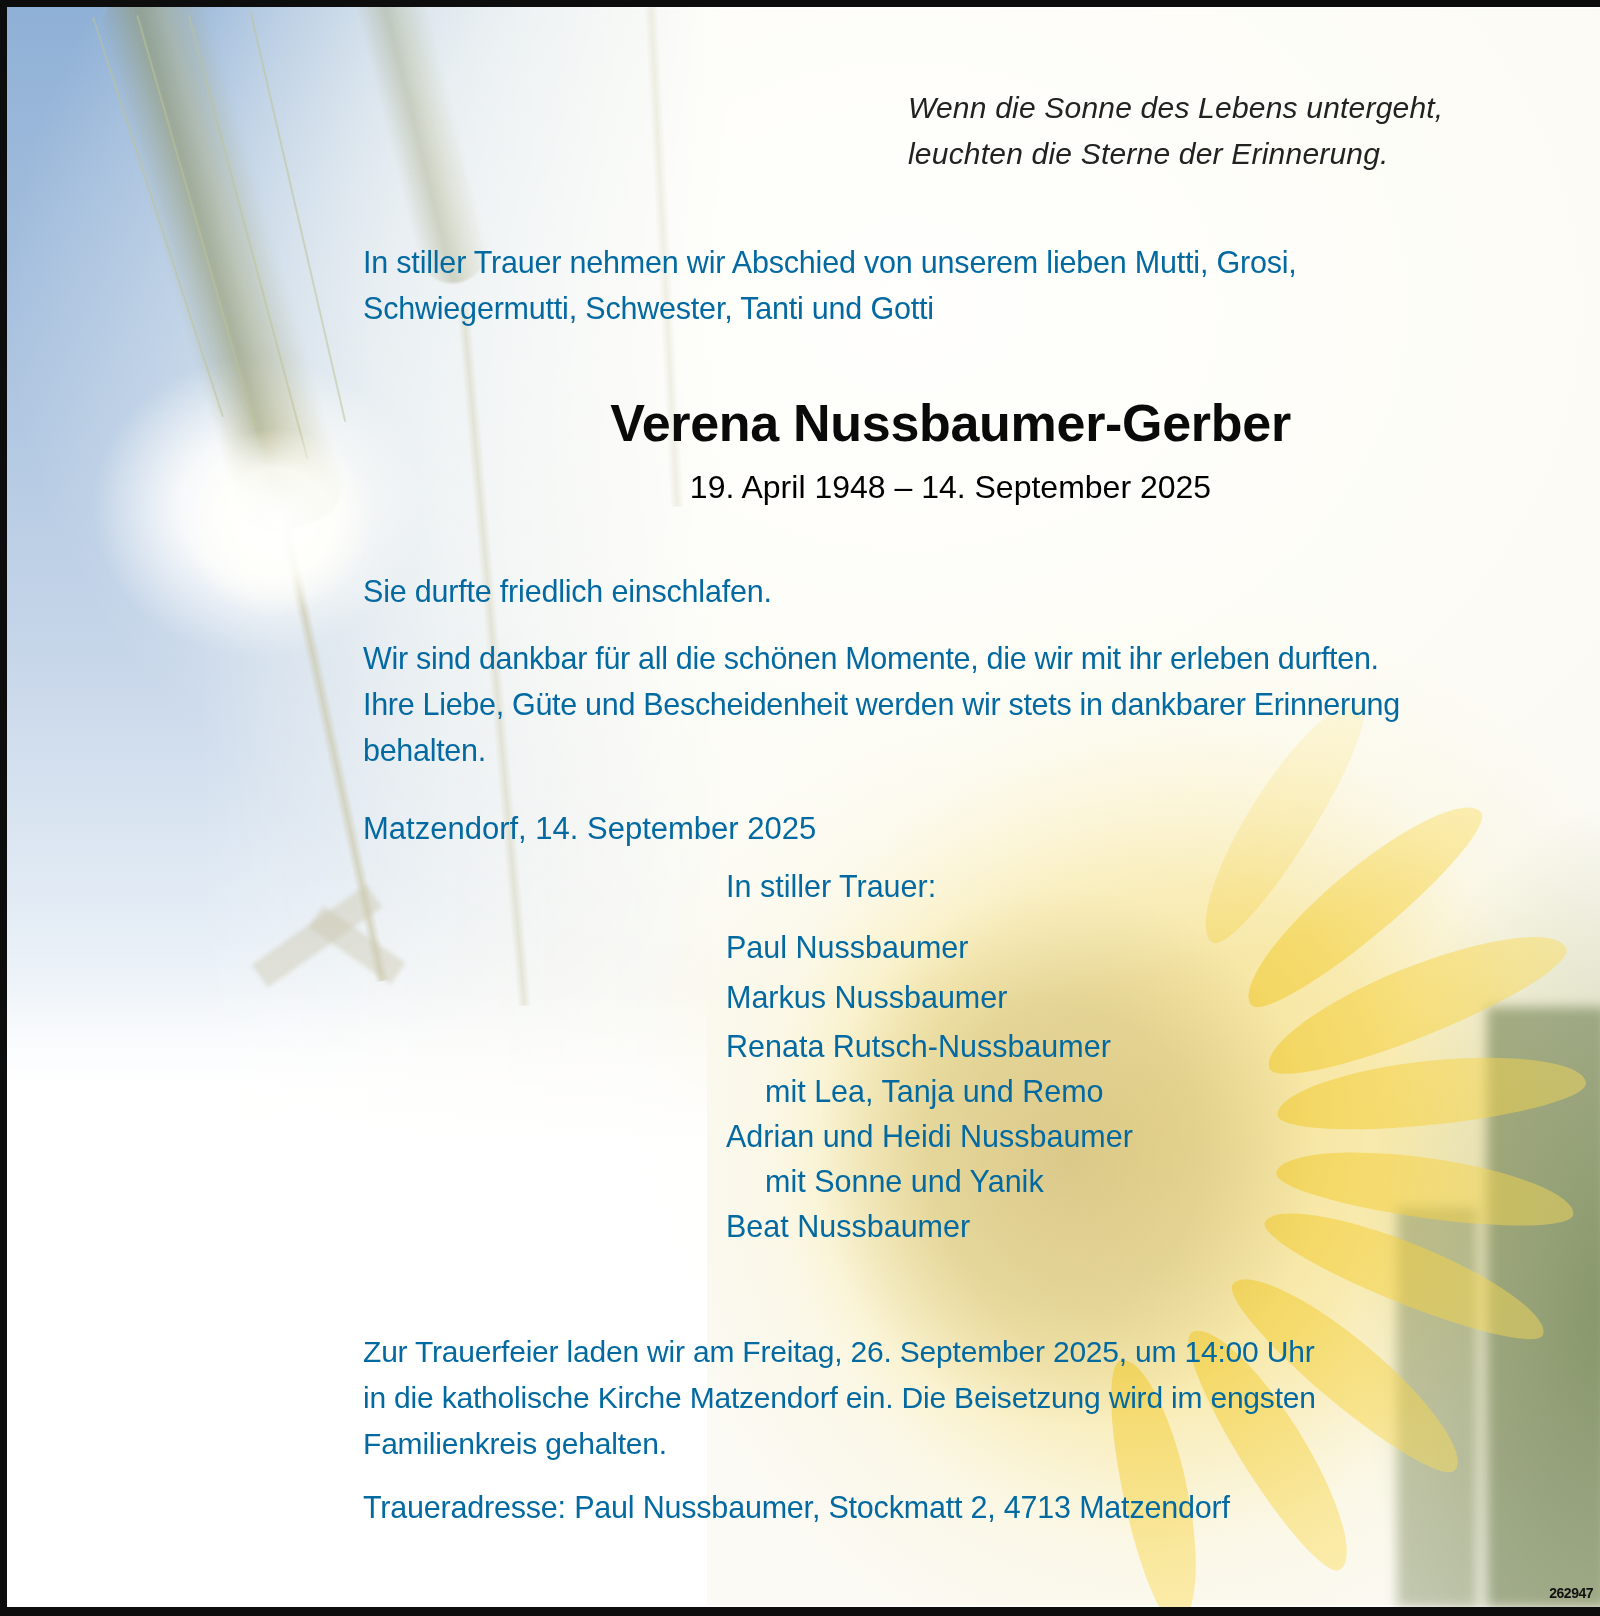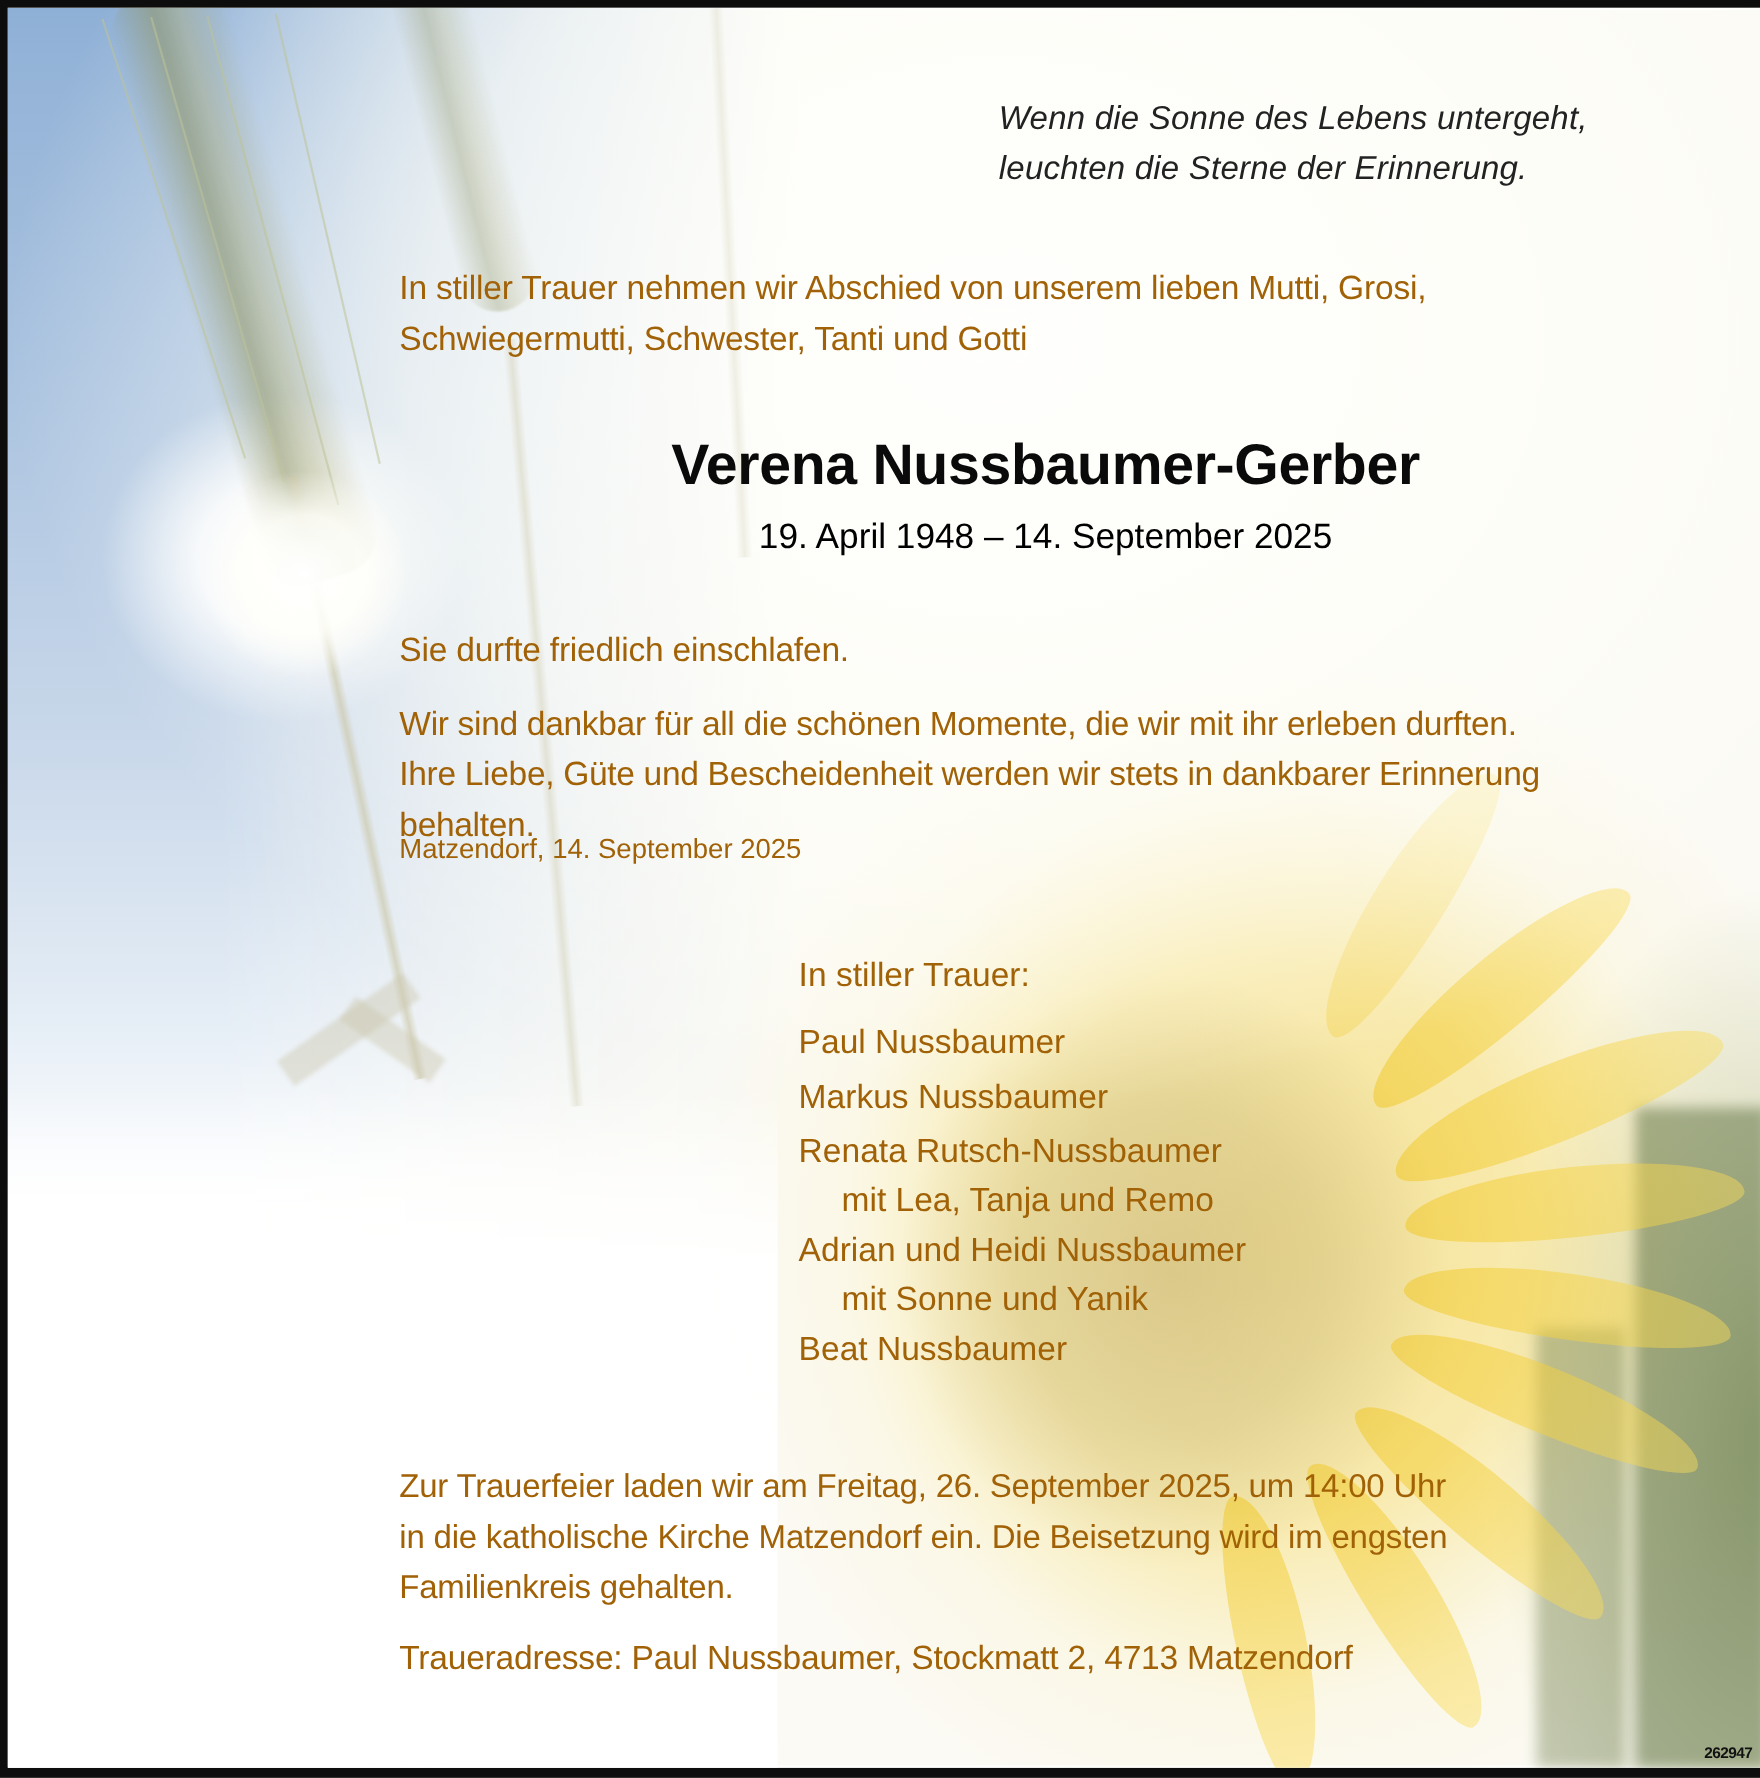--- a/index.html
+++ b/index.html
@@ -61,28 +61,28 @@
   }
   .sun-flare {
     position: absolute; left: 175px; top: 420px; width: 190px; height: 190px; border-radius: 50%;
     background: radial-gradient(circle, rgba(255,255,255,1) 0%, rgba(255,255,250,0.85) 40%, rgba(255,255,255,0) 70%);
   }
   .bottom-fade {
     position: absolute; left: 0; top: 980px; width: 700px; height: 620px;
     background: linear-gradient(180deg, rgba(255,255,255,0) 0%, rgba(255,255,255,0.95) 25%, #ffffff 100%);
   }
 
-  .txt { position: absolute; color: #a16207; font-family: "Liberation Sans", "DejaVu Sans", sans-serif; white-space: nowrap; }
+  .txt { position: absolute; color: #0369a1; font-family: "Liberation Sans", "DejaVu Sans", sans-serif; white-space: nowrap; }
   .motto { left: 901px; top: 78px; font-size: 30px; font-style: italic; line-height: 46px; color: #222; letter-spacing: 0.2px; }
   .intro { left: 356px; top: 232px; font-size: 30.5px; line-height: 46px; letter-spacing: -0.2px; }
   .name { left: 0; width: 1587px; text-align: center; top: 386px; font-size: 52px; font-weight: bold; color: #0a0a0a; letter-spacing: -0.3px; padding-left: 300px; box-sizing: border-box; }
   .dates { left: 0; width: 1587px; text-align: center; top: 462px; font-size: 32px; color: #000000; padding-left: 300px; box-sizing: border-box; }
   .p1 { left: 356px; top: 561px; font-size: 30.5px; line-height: 46px; letter-spacing: -0.2px; }
   .p2 { left: 356px; top: 628px; font-size: 30.5px; line-height: 46px; letter-spacing: -0.3px; }
-  .place { left: 356px; top: 742px; font-size: 25px; line-height: 46px; }
+  .place { left: 356px; top: 799px; font-size: 31px; line-height: 46px; }
   .mourners { left: 719px; top: 855px; font-size: 30.5px; line-height: 49.3px; }
   .mourners .label { margin-bottom: 12px; display: block; }
   .mourners .m { display: block; height: 49.3px; }
   .mourners .sub { display: block; padding-left: 39px; height: 45px; margin-top: -4px; }
   .ceremony { left: 356px; top: 1322px; font-size: 30px; line-height: 46px; letter-spacing: -0.2px; }
   .address { left: 356px; top: 1477px; font-size: 30.5px; line-height: 46px; letter-spacing: -0.2px; }
   .ad-id { position: absolute; right: 12px; bottom: 6px; font-family: "Liberation Sans", sans-serif; font-size: 14px; font-weight: bold; color: #111; letter-spacing: -0.5px; }
 </style>
 </head>
 <body>

